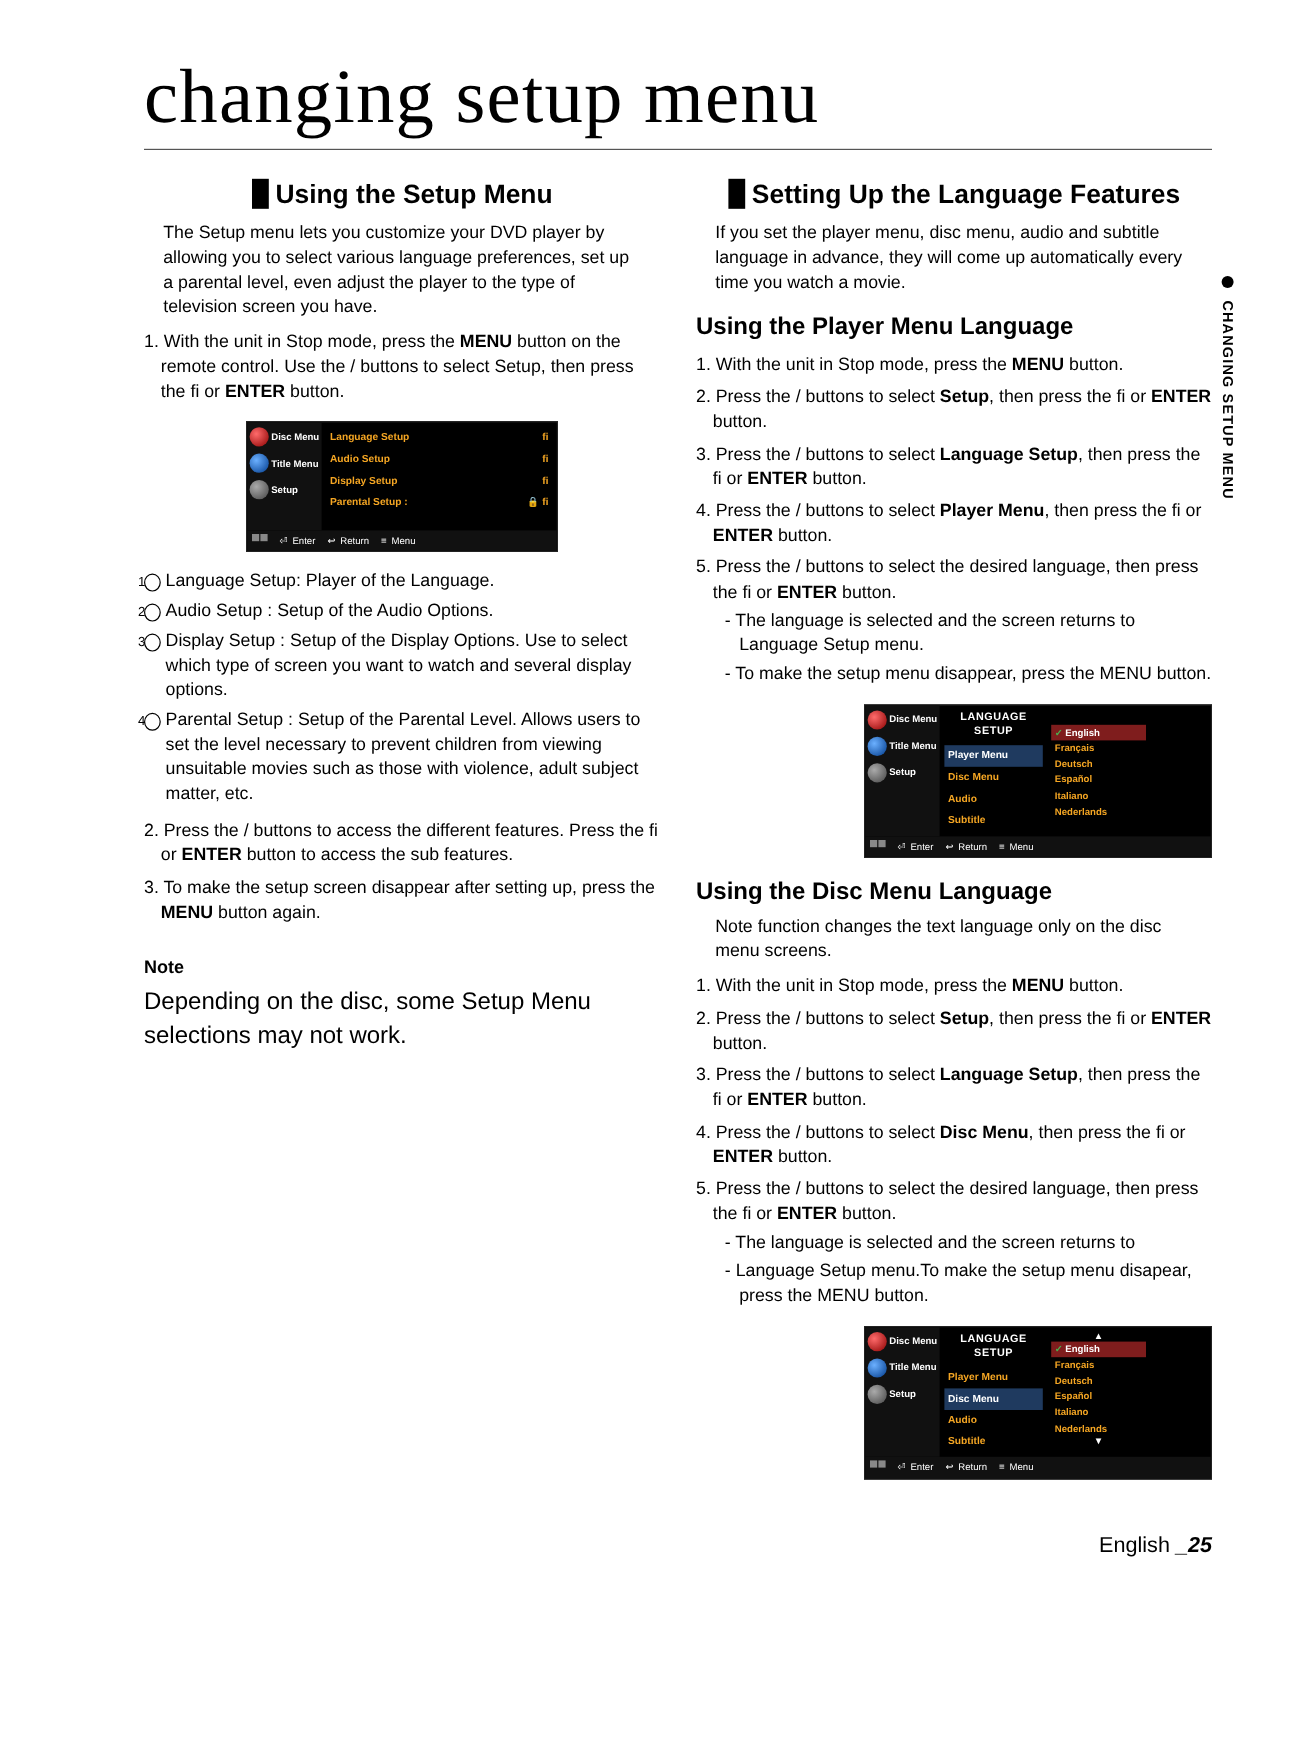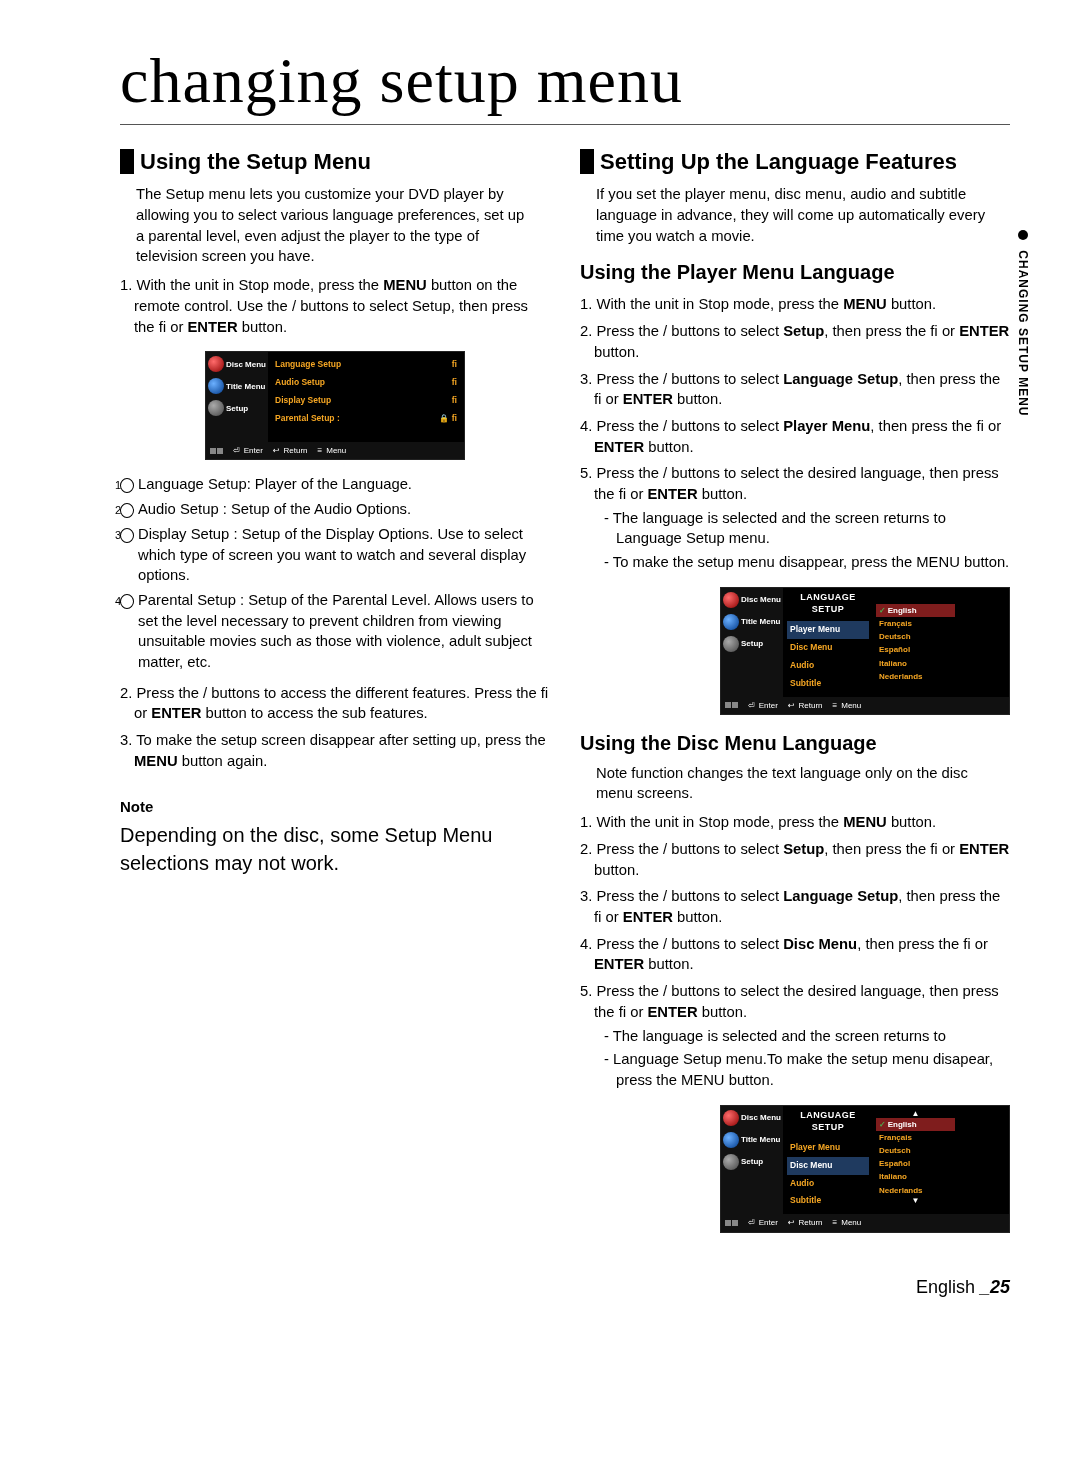--- a/index.html
+++ b/index.html
@@ -1,21 +1,21 @@
 <!DOCTYPE html>
 <html><head>
 <meta charset="utf-8">
 <style>
   * { box-sizing: border-box; margin: 0; padding: 0; }
   body { background: #fff; font-family: Arial, Helvetica, sans-serif; color: #000; width: 1080px; margin: 0 auto; position: relative; }
   .page { padding: 44px 70px 50px 120px; position: relative; }
   .title { font-family: "Times New Roman", serif; font-size: 64px; font-weight: 300; letter-spacing: 1px; border-bottom: 1px solid #555; padding-bottom: 6px; margin-bottom: 18px; }
   .cols { display: flex; gap: 30px; }
   .col { flex: 1 1 50%; font-size: 14.8px; line-height: 1.4; }
-  .section-head { display: flex; align-items: stretch; margin: 6px 0 10px 0; }
+  .section-head { display: flex; align-items: stretch; margin: 6px 0 10px 0; justify-content: center; }
   .section-head .bar { width: 14px; background: #000; margin-right: 6px; flex-shrink: 0; }
   .section-head .txt { font-weight: bold; font-size: 22px; line-height: 1.15; }
   .sub-head { font-weight: bold; font-size: 20px; margin: 12px 0 4px 0; }
   .para { margin: 6px 16px; }
   .step-list { list-style: none; margin: 8px 0 8px 0; }
   .step-list > li { margin: 6px 0; padding-left: 14px; text-indent: -14px; }
   .step-list > li ul { list-style: none; margin-left: 10px; margin-top: 3px; }
   .step-list > li ul li { margin: 3px 0; padding-left: 12px; text-indent: -12px; }
   .bullets { list-style: none; margin: 10px 0; }
   .bullets li { margin: 4px 0; padding-left: 18px; text-indent: -18px; }
@@ -40,21 +40,21 @@
   .osd-mid { flex: 1; padding: 4px 4px; }
   .osd-mid .row { display: flex; justify-content: space-between; padding: 3px 3px; font-size: 8.5px; font-weight: bold; }
   .osd-mid .row.orange { color: #f5a623; }
   .osd-mid .row.sel { background: #1f3a5f; color: #fff; }
   .osd-title { text-align: center; font-weight: bold; font-size: 9px; padding: 3px 0; letter-spacing: 0.5px; }
   .osd-right { width: 85px; padding: 4px 3px; font-size: 8px; }
   .osd-right .opt { padding: 1px 3px; color: #f5a623; font-weight: bold; }
   .osd-right .opt.sel { background: #7f1d1d; color: #fff; }
   .osd-right .opt .chk { color: #4caf50; margin-right: 2px; }
   .osd-right .arrow { text-align: center; color: #fff; font-size: 8px; line-height: 8px; }
-  .osd-foot { display: flex; background: #111; padding: 3px 4px; font-size: 8px; gap: 10px; justify-content: flex-start; align-items: center; }
+  .osd-foot { display: flex; background: #111; padding: 3px 4px; font-size: 8px; gap: 10px; justify-content: flex-start; }
   .osd-foot .nav { display: flex; gap: 1px; }
   .osd-foot .sq { width: 6px; height: 6px; background: #888; }
   .osd-foot span.lbl { margin-left: 4px; }
   .arrow-r { color: #f5a623; }
   .lock { font-size: 8px; }
 
   b { font-weight: bold; }
 </style>
 </head>
 <body>

